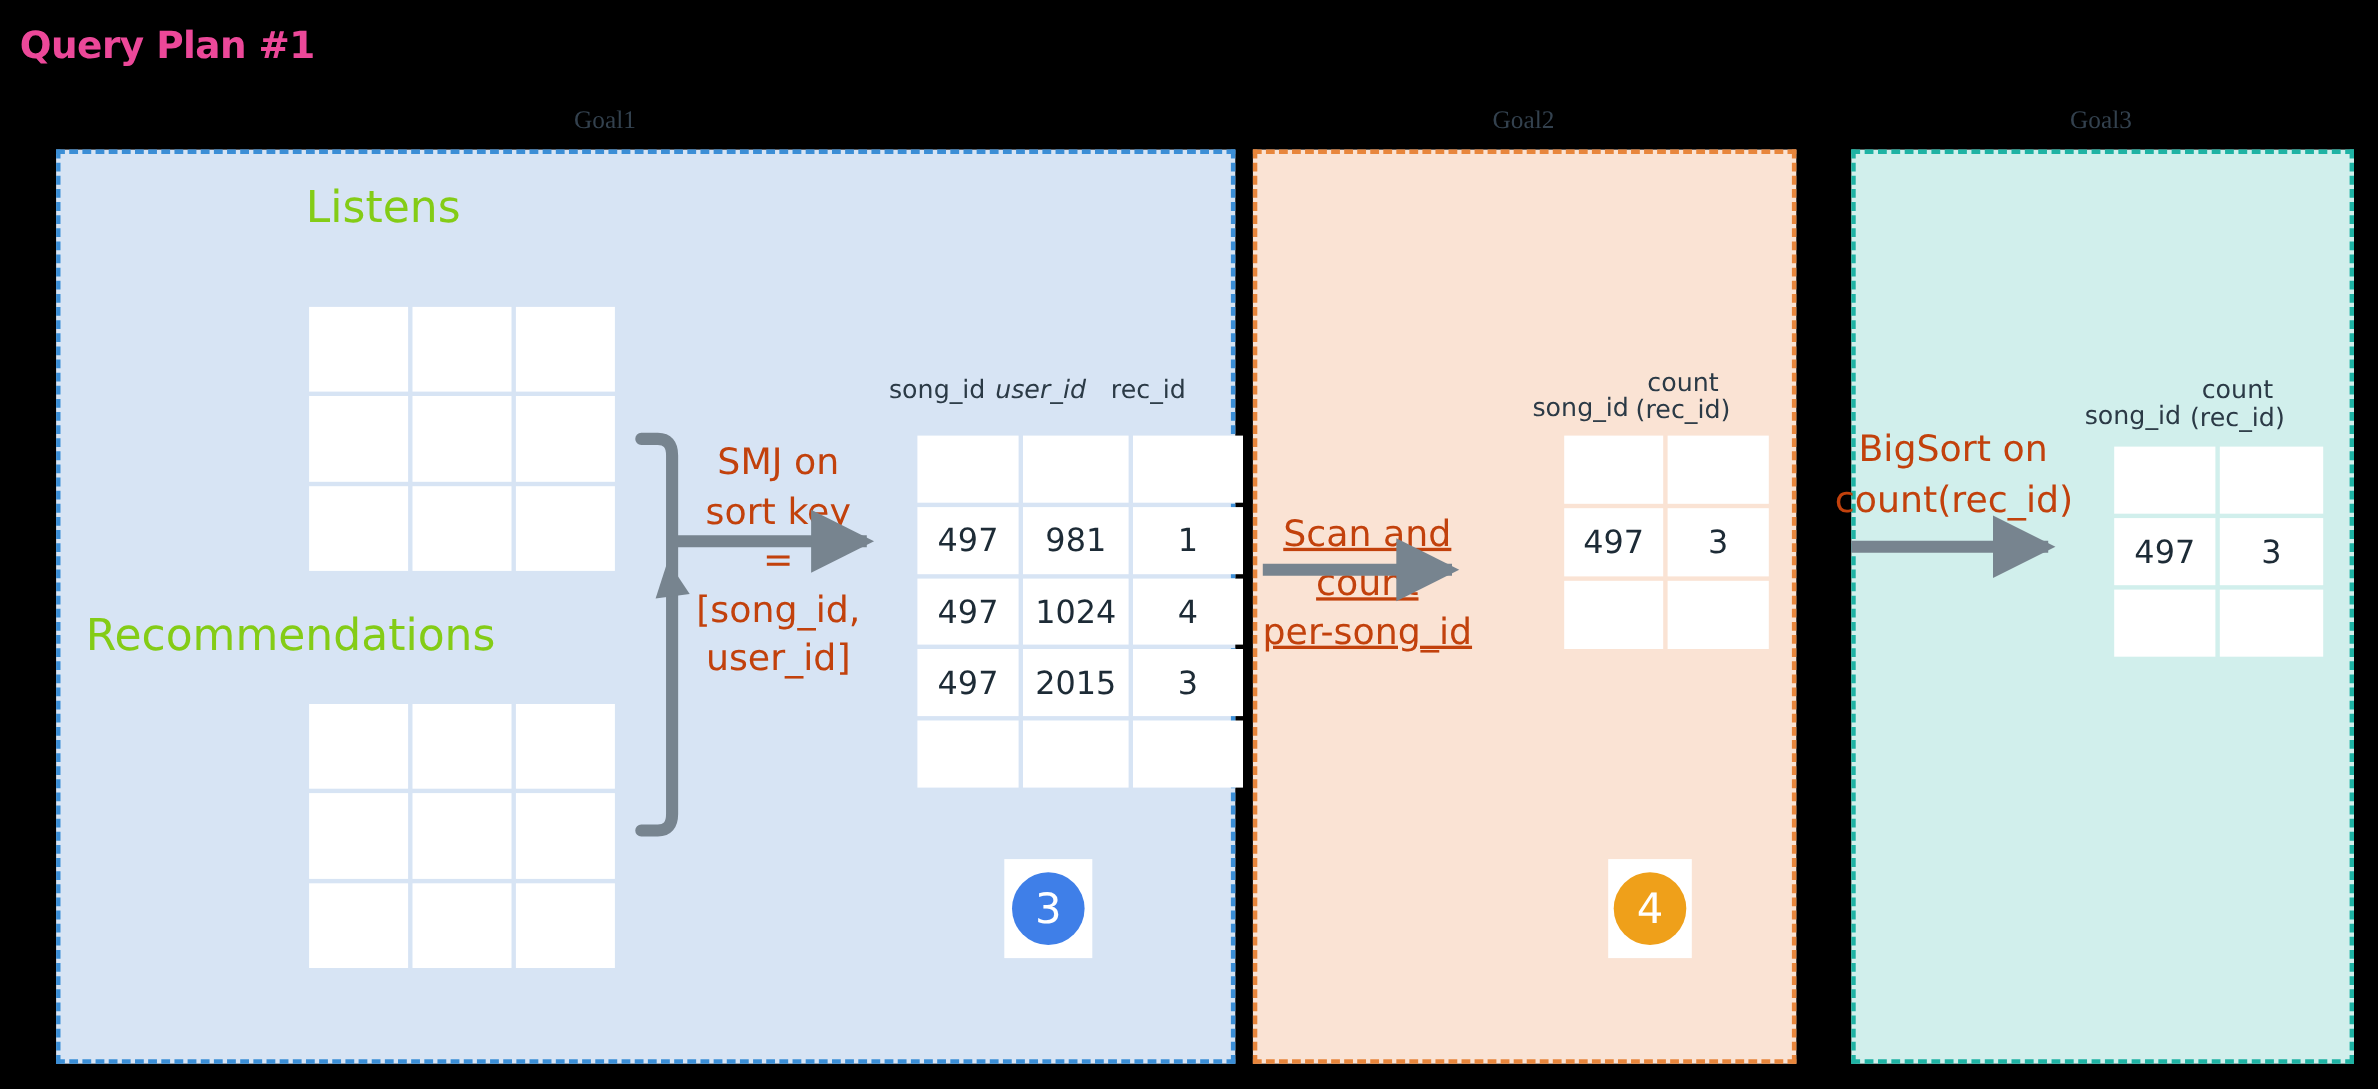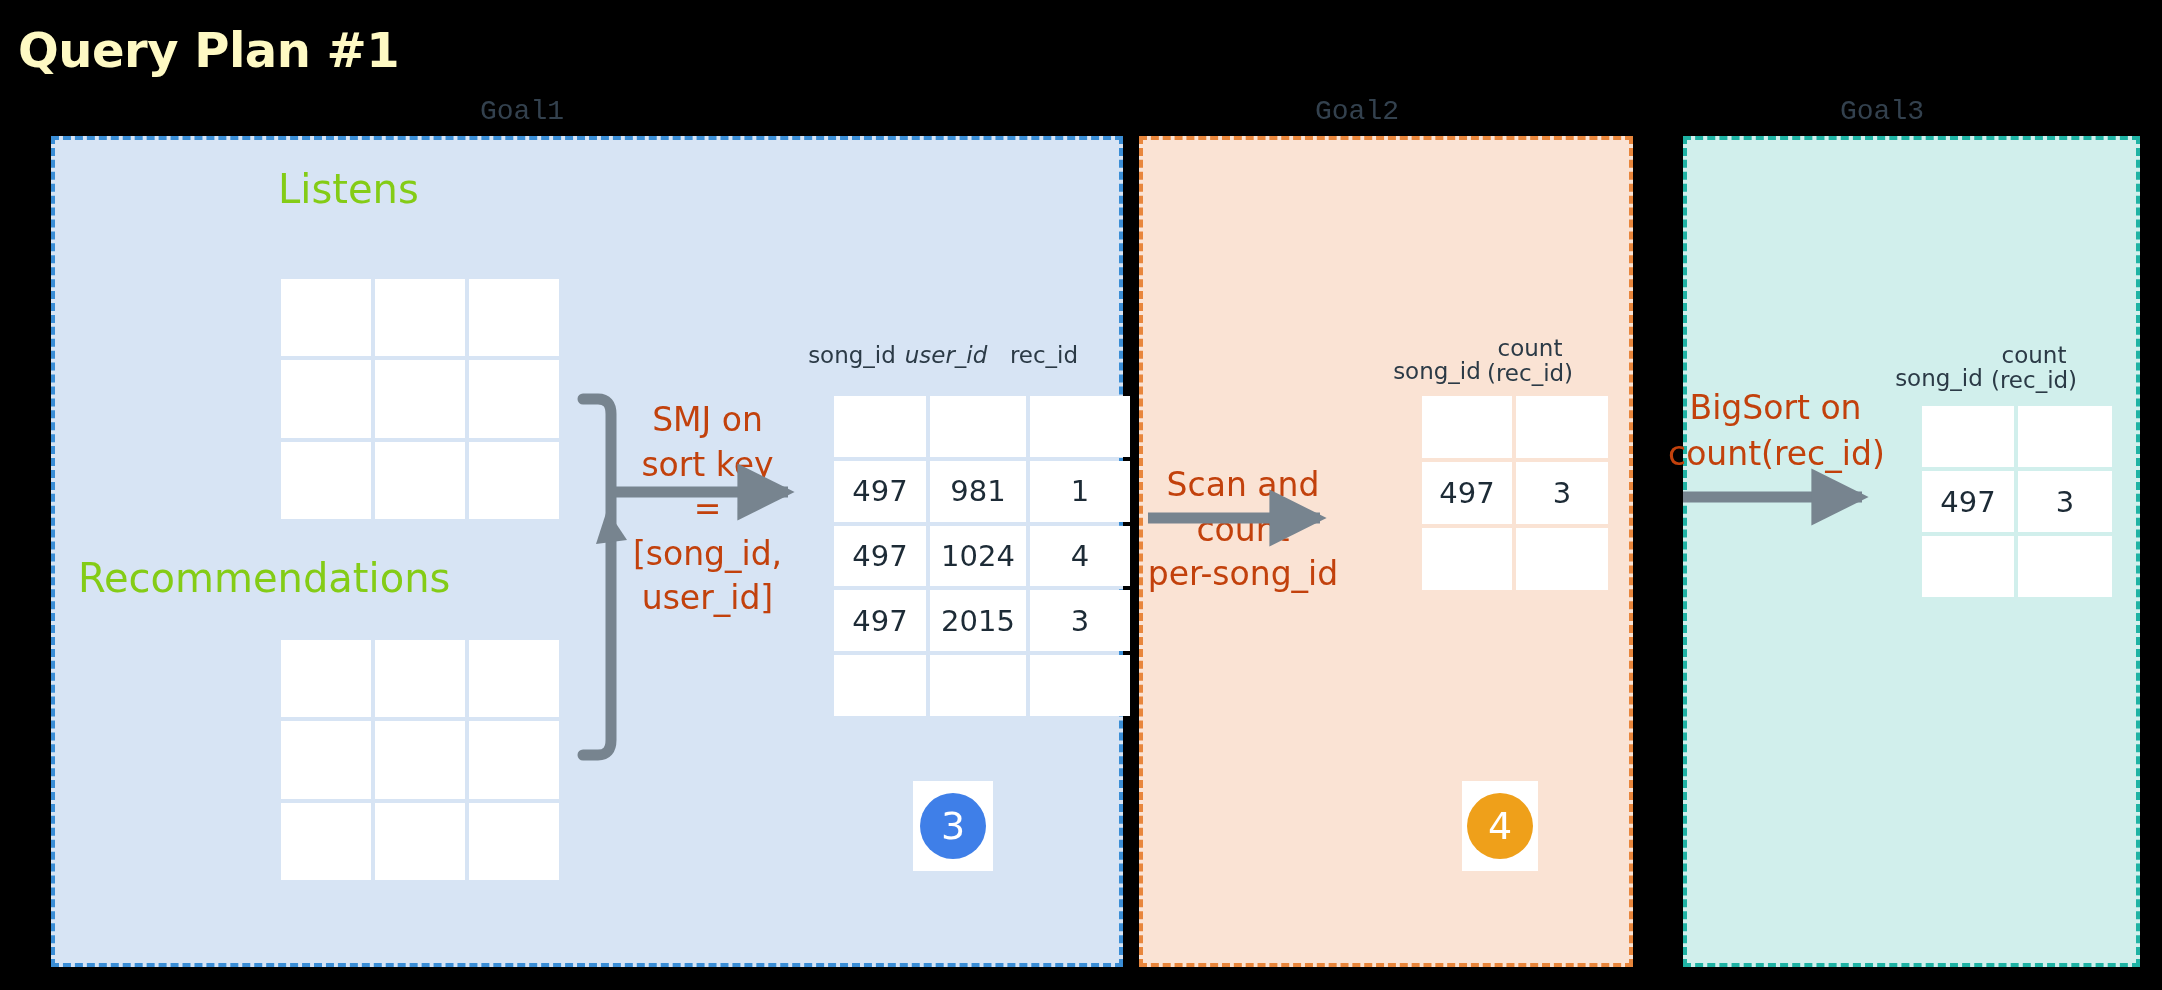--- a/index.html
+++ b/index.html
@@ -12,32 +12,33 @@
     height: 990px;
     overflow: hidden;
     font-family: "DejaVu Sans", "Liberation Sans", sans-serif;
     position: relative;
   }
 
   #page-title {
     position: absolute;
     left: 18px;
     top: 22px;
-    font-size: 48px;
+    font-size: 34px;
     font-weight: bold;
-    color: #fef9c3;
+    color: #ec4899;
     letter-spacing: -0.5px;
     font-family: "DejaVu Sans", "Liberation Sans", sans-serif;
   }
 
   .goal-label {
     position: absolute;
-    font-size: 28px;
+    font-size: 23px;
     color: #33414e;
-    font-family: Liberation Mono, monospace;
+    text-align: center;
+    font-family: Liberation Serif, serif;
   }
 
   .goal-panel {
     position: absolute;
     box-sizing: border-box;
   }
   .goal1 {
     left: 51px;
     top: 136px;
     width: 1072px;
@@ -216,21 +217,21 @@
   <div class="cell blank"></div>
   <div class="cell blank"></div>
 </div>
 
 <div class="badge-box" style="left:913px; top:781px; width:80px; height:90px;">
   <div class="badge-circle" style="width:66px; height:66px; background:#3f7fe8;">3</div>
 </div>
 
 <div class="goal-panel goal2"></div>
 
-<div class="op-label" style="left:1143px; top:463px; width:200px;">Scan and
+<div class="op-label" style="left:1143px; top:463px; width:200px;text-decoration:underline;">Scan and
 count
 per-song_id</div>
 
 <div class="colheads" style="left:1391px; top:336px; width:186px; align-items:flex-end;">
   <div class="colhead" style="width:92px; padding-bottom:2px;">song_id</div>
   <div class="colhead" style="width:94px; white-space:pre-line;">count
 (rec_id)</div>
 </div>
 
 <div class="datatable" style="left:1394px; top:396px; width:182px; height:194px;

